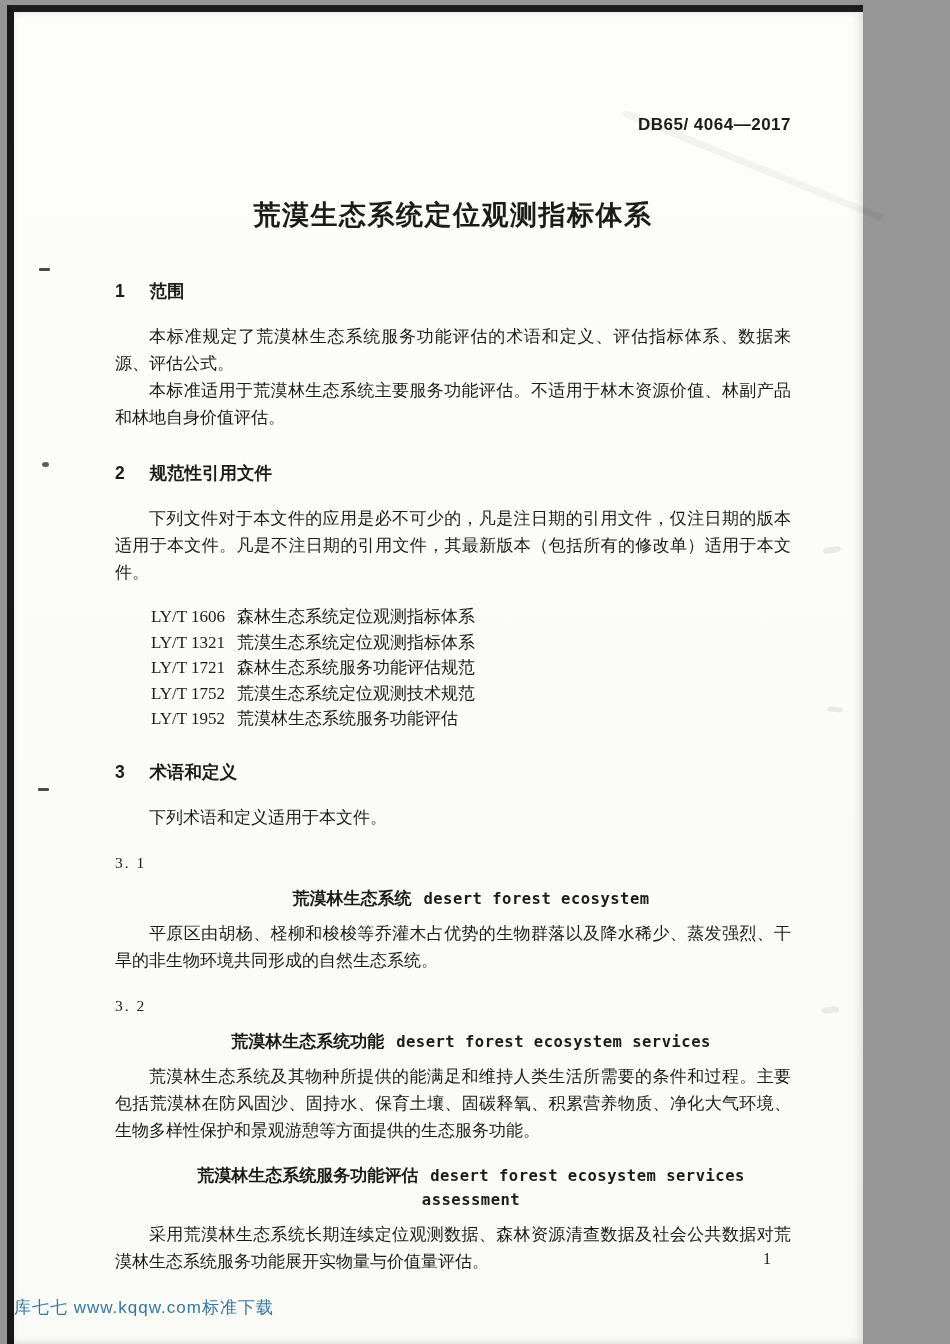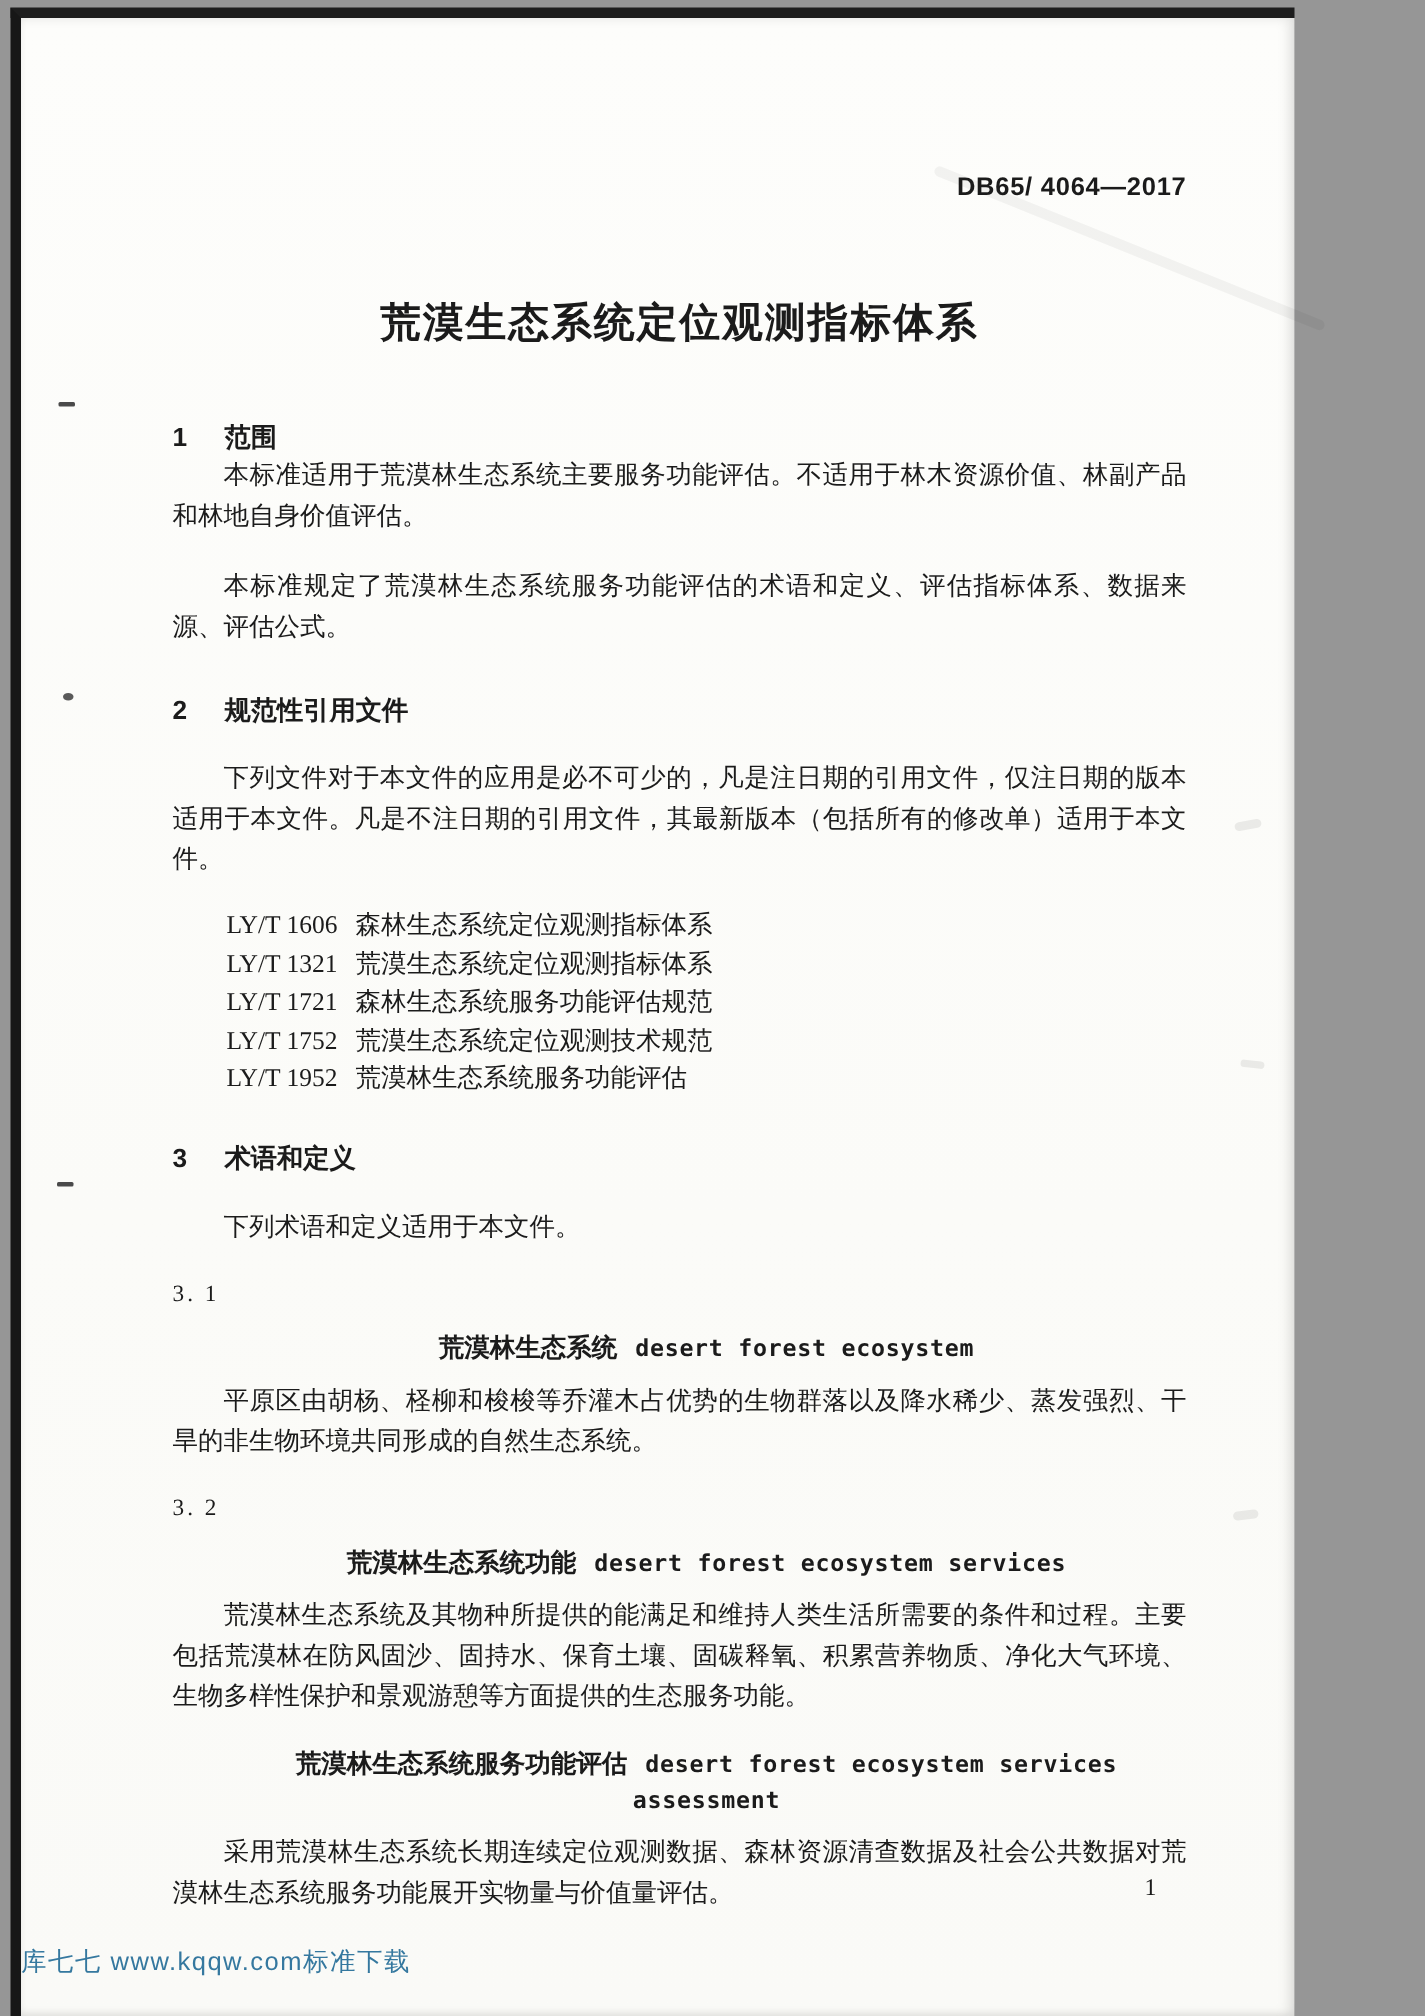--- a/index.html
+++ b/index.html
@@ -140,22 +140,22 @@
   <div class="content">
 
     <div class="doc-number">DB65/ 4064—2017</div>
 
     <h1 class="doc-title">荒漠生态系统定位观测指标体系</h1>
 
     <div class="sec-heading" id="scope-heading">
       <span class="sec-num">1</span>
       <span class="sec-label">范围</span>
     </div>
+    <p class="body-p after-heading">本标准规定了荒漠林生态系统服务功能评估的术语和定义、评估指标体系、数据来源、评估公式。</p>
     <p class="body-p">本标准适用于荒漠林生态系统主要服务功能评估。不适用于林木资源价值、林副产品和林地自身价值评估。</p>
-    <p class="body-p after-heading">本标准规定了荒漠林生态系统服务功能评估的术语和定义、评估指标体系、数据来源、评估公式。</p>
 
     <div class="sec-heading" id="refs-heading">
       <span class="sec-num">2</span>
       <span class="sec-label">规范性引用文件</span>
     </div>
     <p class="body-p after-heading">下列文件对于本文件的应用是必不可少的，凡是注日期的引用文件，仅注日期的版本适用于本文件。凡是不注日期的引用文件，其最新版本（包括所有的修改单）适用于本文件。</p>
     <div class="ref-list">
       <div class="ref-item">
         <span class="ref-code">LY/T 1606</span><span class="ref-title">森林生态系统定位观测指标体系</span>
       </div>

